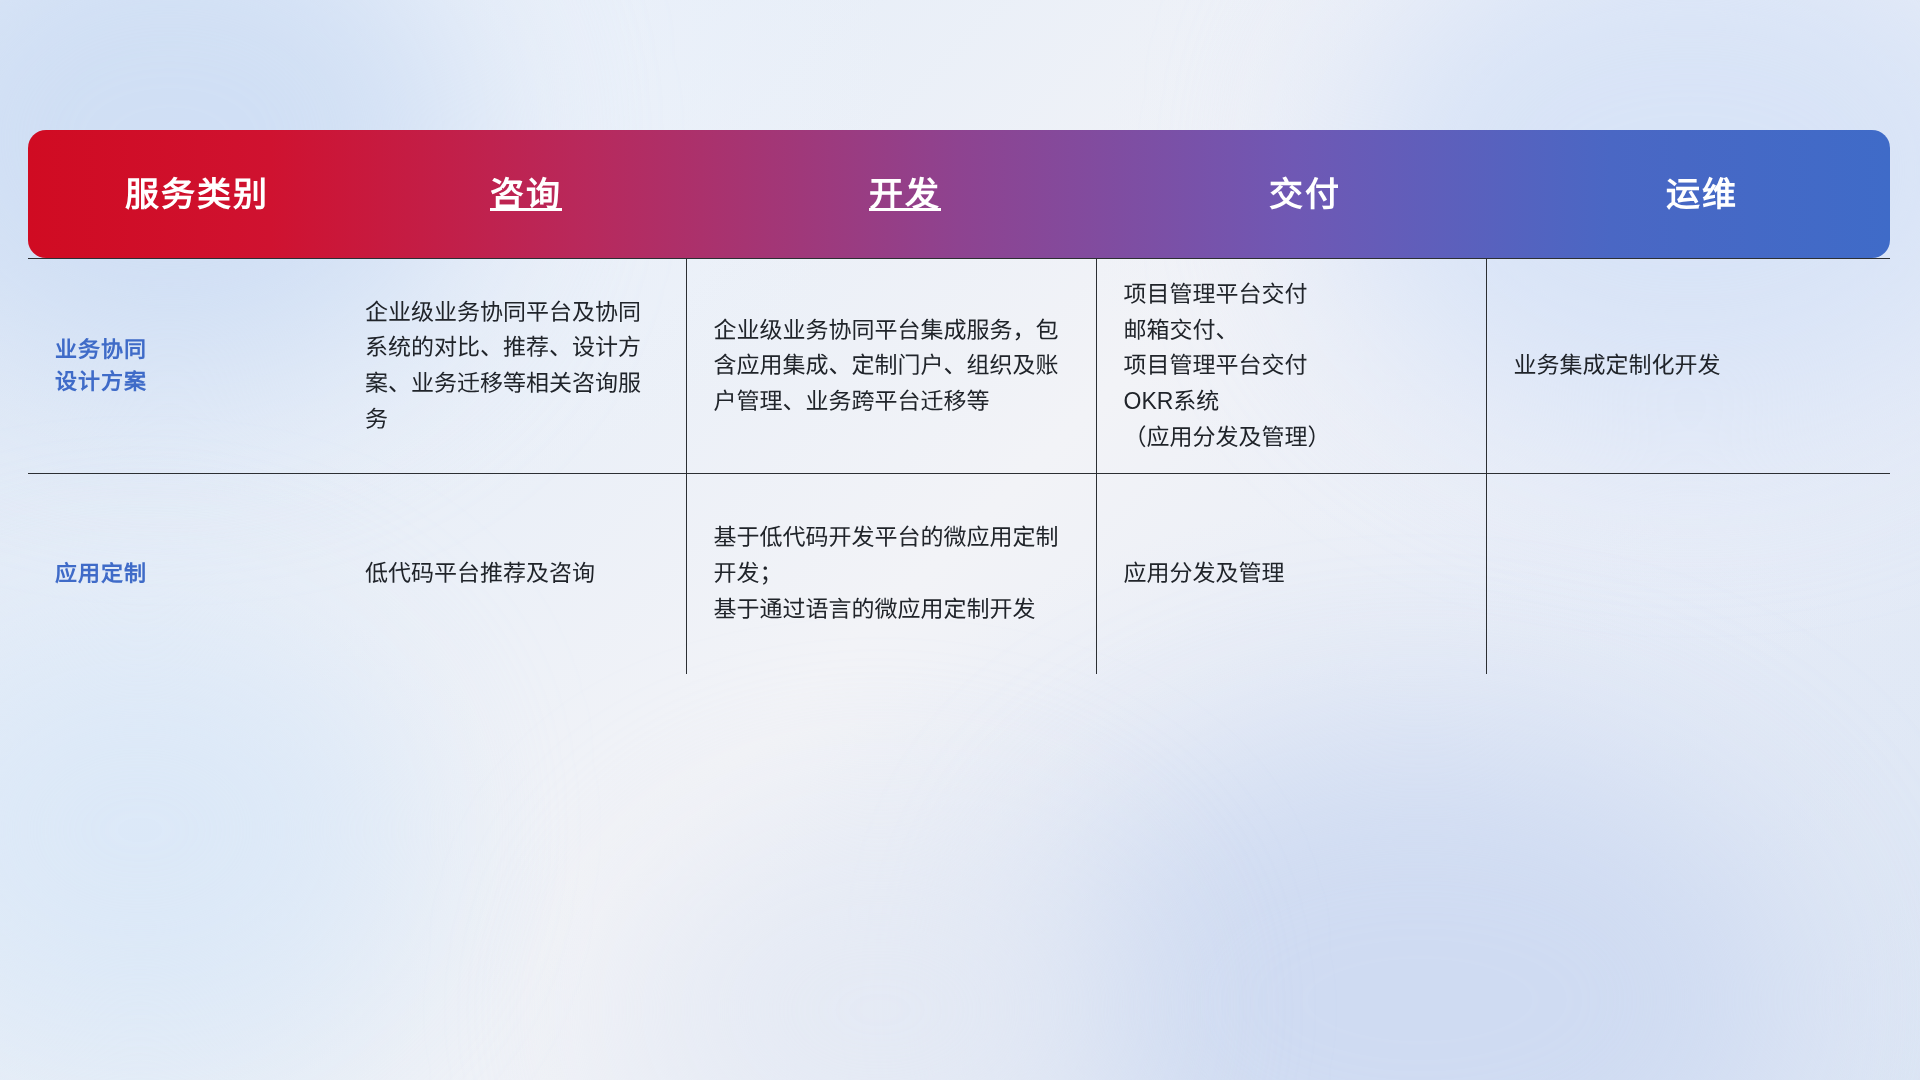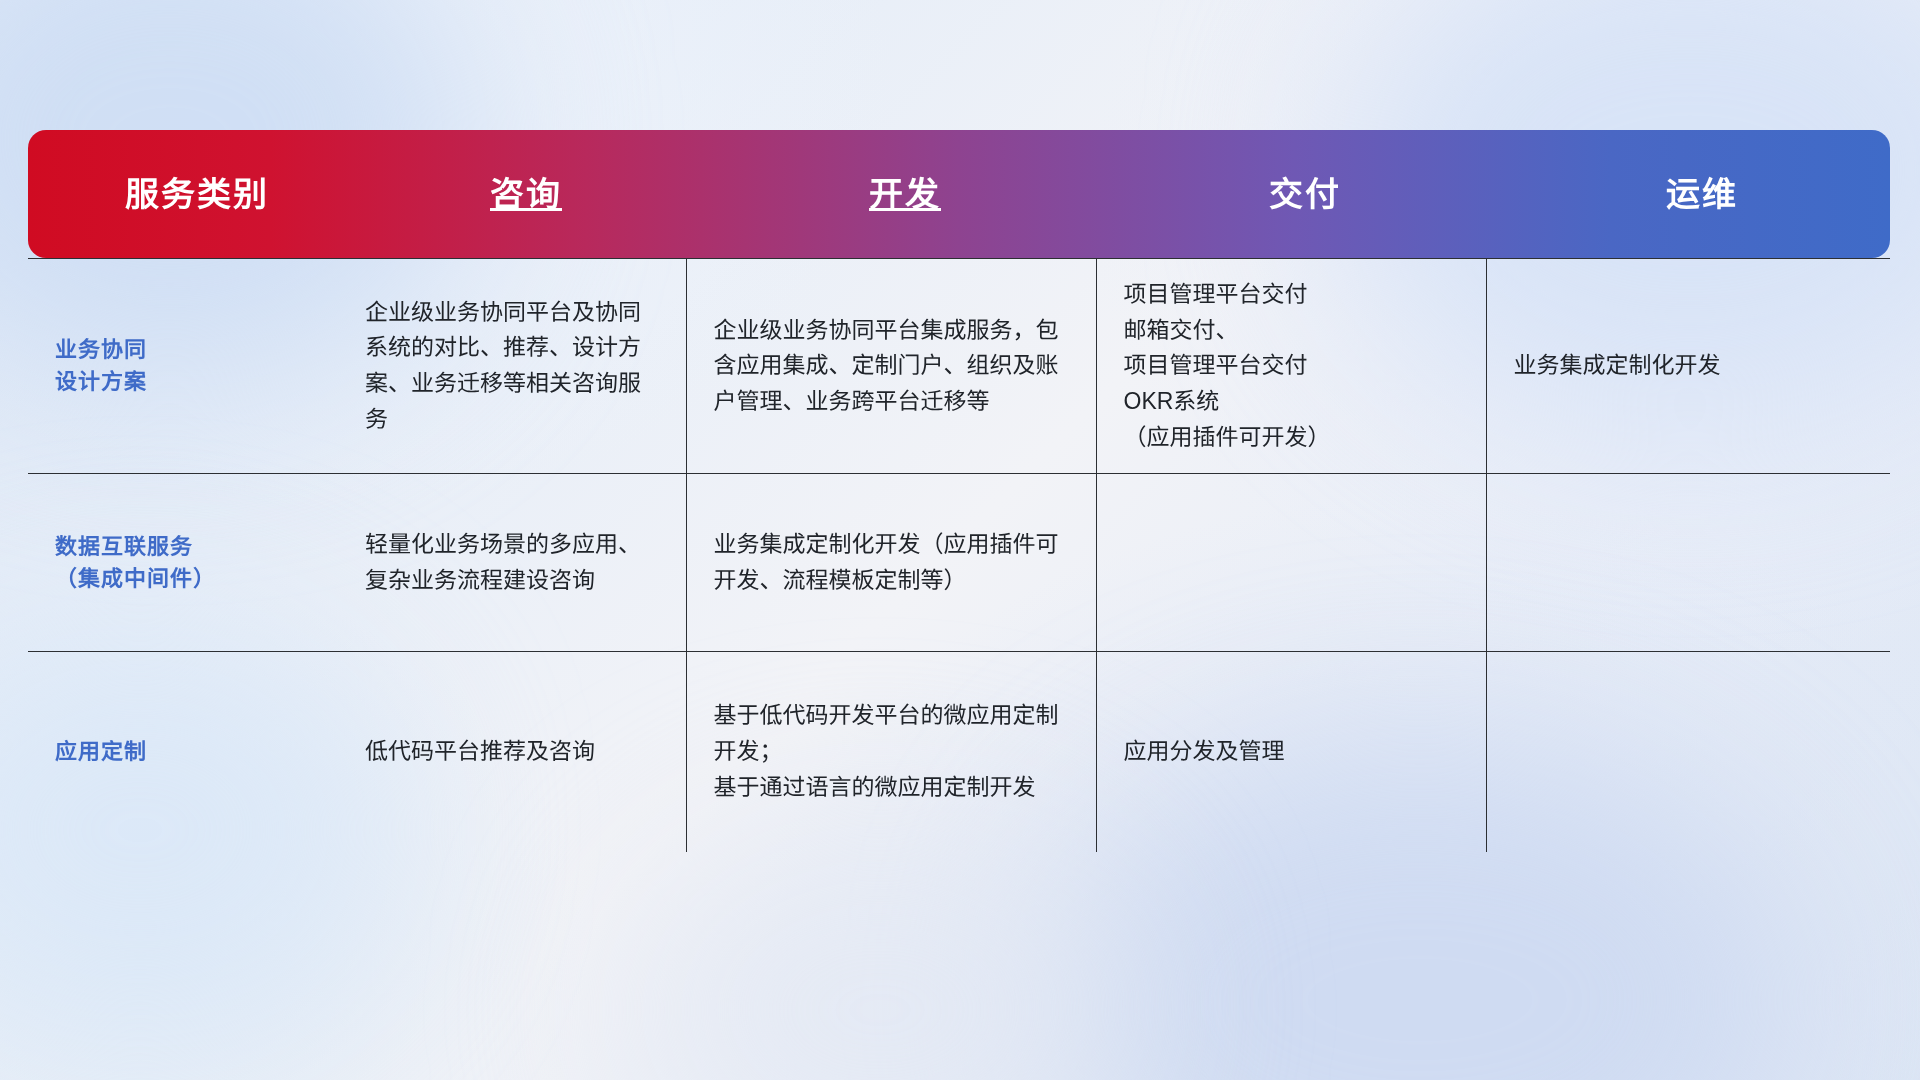--- a/index.html
+++ b/index.html
@@ -161,35 +161,25 @@
             <span class="nowrap-line">业务协同</span>
             <span class="nowrap-line">设计方案</span>
           </td>
           <td class="col-consult">企业级业务协同平台及协同系统的对比、推荐、设计方案、业务迁移等相关咨询服务</td>
           <td>企业级业务协同平台集成服务，包含应用集成、定制门户、组织及账户管理、业务跨平台迁移等</td>
           <td>
             <span class="nowrap-line">项目管理平台交付</span>
             <span class="nowrap-line">邮箱交付、</span>
             <span class="nowrap-line">项目管理平台交付</span>
             <span class="nowrap-line">OKR系统</span>
-            <span class="nowrap-line">（应用插件可开发）</span>
+            <span class="nowrap-line">（应用分发及管理）</span>
           </td>
           <td>业务集成定制化开发</td>
         </tr>
 
-        <tr class="r2">
-          <td class="cat">
-            <span class="nowrap-line">数据互联服务</span>
-            <span class="nowrap-line">（集成中间件）</span>
-          </td>
-          <td class="col-consult">轻量化业务场景的多应用、复杂业务流程建设咨询</td>
-          <td>业务集成定制化开发（应用插件可开发、流程模板定制等）</td>
-          <td></td>
-          <td></td>
-        </tr>
 
         <tr class="r3">
           <td class="cat">
             <span class="nowrap-line">应用定制</span>
           </td>
           <td class="col-consult">低代码平台推荐及咨询</td>
           <td>
             <span class="nowrap-line">基于低代码开发平台的微应用定制开发；</span>
             <span class="nowrap-line">基于通过语言的微应用定制开发</span>
           </td>

